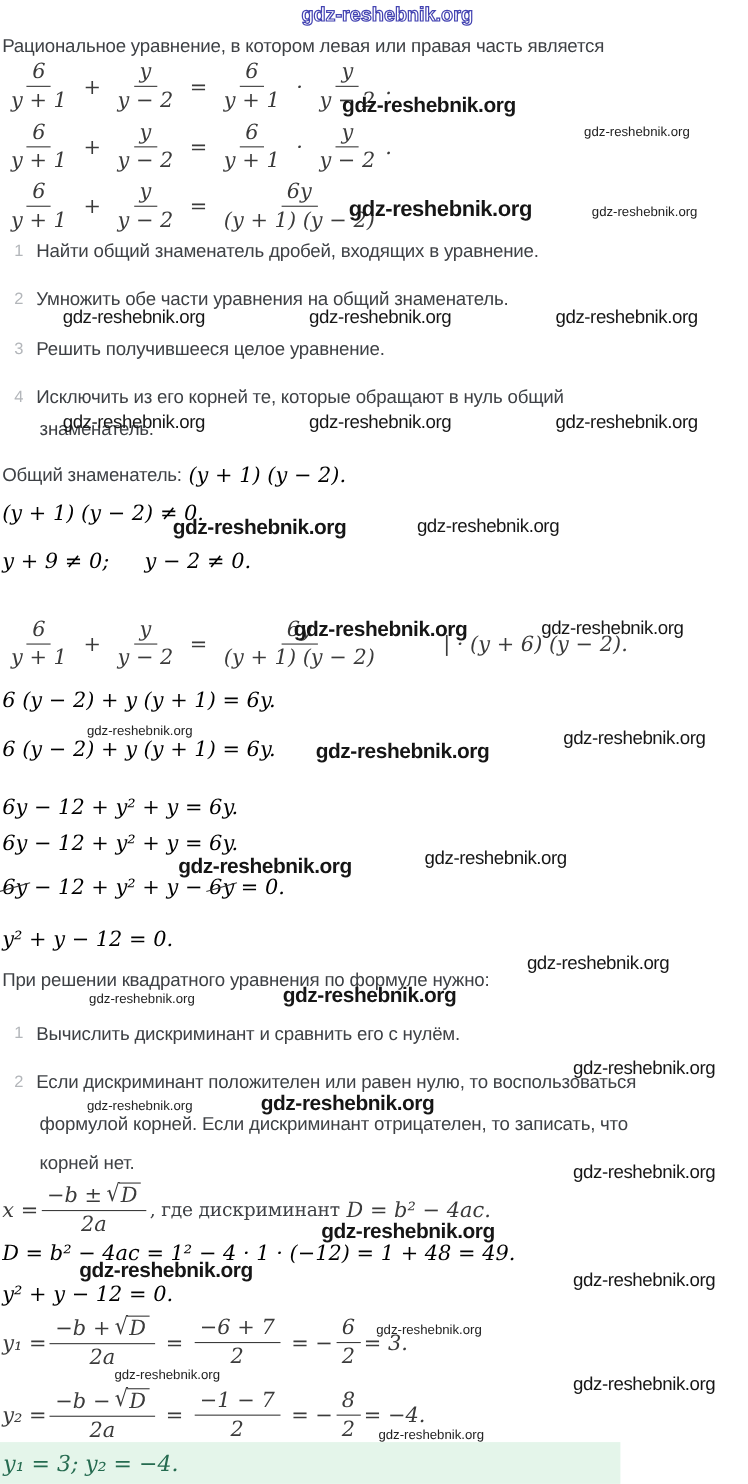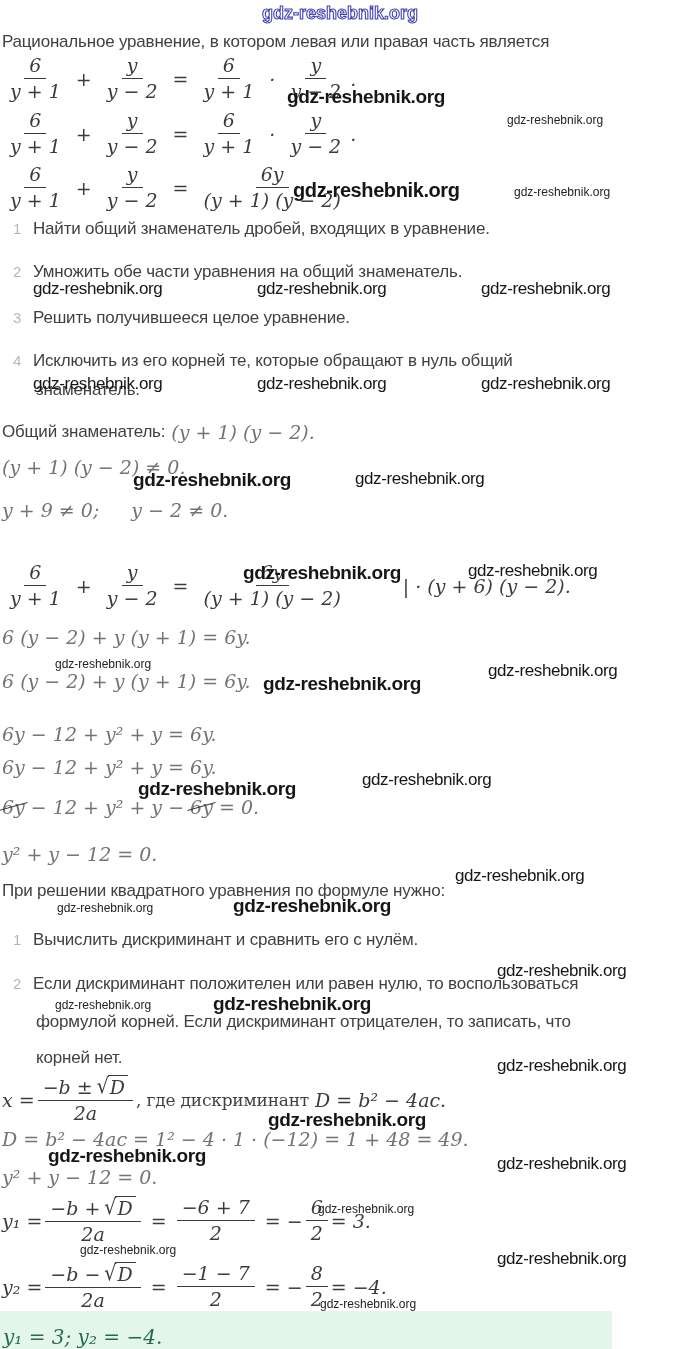--- a/index.html
+++ b/index.html
@@ -3,48 +3,48 @@
 <meta charset="utf-8">
 <style>
   html,body{margin:0;padding:0;background:#ffffff;}
   .page{position:relative;width:680px;height:1349px;background:#fff;overflow:hidden;
         font-family:"Liberation Sans",sans-serif;}
   .block{position:absolute;left:2px;}
   .txt{font-size:17px;color:#3e4145;letter-spacing:-0.2px;white-space:nowrap;}
   
   .math{font-family:"DejaVu Serif",serif;font-style:italic;font-size:19px;color:#3b3b3b;
         display:flex;align-items:center;white-space:nowrap;}
-  .mline{font-family:"DejaVu Serif",serif;font-style:italic;font-size:19px;color:#737373;white-space:nowrap;}
+  .mline{font-family:"DejaVu Serif",serif;font-style:italic;font-size:19px;color:#000000;white-space:nowrap;}
   .frac{display:inline-flex;flex-direction:column;align-items:center;margin:0 3px;line-height:1.12;}
   .frac .num{padding:0 5px 2px;border-bottom:1.6px solid #3b3b3b;display:inline-flex;align-items:flex-end;}
   .frac .den{padding:2px 5px 0;}
   .op{margin:0 7px;}
   .end{margin-left:1px;}
   .sqrt{display:inline-flex;margin-left:4px;}
   .sqrt .sign{margin-right:-1px;transform:scaleY(1.12);}
   .sqrt .rad{border-top:1.6px solid #3b3b3b;padding:1px 3px 0 2px;}
   .cancel{position:relative;display:inline-block;}
   .cancel::after{content:"";position:absolute;left:-3px;right:-3px;top:46%;height:0;
                  border-top:1.6px solid #3b3b3b;transform:rotate(-16deg);}
   .pipe{margin-left:54px;}
   
   .li{display:flex;align-items:flex-start;font-size:17px;color:#3e4145;letter-spacing:-0.2px;white-space:nowrap;}
   .li .n{color:#b3b6ba;min-width:14px;text-align:center;margin-right:9px;font-size:15px;padding-top:1px;}
   
-  .wm{position:absolute;font-family:"Liberation Sans",sans-serif;color:#161616;white-space:nowrap;z-index:5;}
+  .wm{position:absolute;font-family:"Liberation Sans",sans-serif;color:#161616;white-space:nowrap;z-index:5;margin-left:24px;}
   .wm.sm{font-size:12px;color:#222;}
   .wm.md{font-size:17px;font-weight:500;letter-spacing:-0.4px;}
   .wm.lg{font-size:19px;font-weight:600;letter-spacing:-0.4px;}
   .wm.xl{font-size:20px;font-weight:700;letter-spacing:-0.4px;}
   .wm.top{font-size:18px;font-weight:700;color:#5050bb;letter-spacing:0;}
   @supports (-webkit-text-stroke: 1px black){
     .wm.top{color:#ffffff;-webkit-text-stroke:1.1px #4343b2;}
   }
   
-  .answer{left:0;width:612px;height:38px;display:flex;align-items:flex-end;padding-left:3px;box-sizing:border-box;}
+  .answer{left:0;width:564px;height:38px;display:flex;align-items:center;padding-left:3px;box-sizing:border-box;}
   .answer .mline{font-size:20px;}
 </style>
 </head>
 <body>
 
 <div class="page">
 
   <div id="wm-layer">
       <div class="wm top" style="top: 3px; left: 0px; right: 0px; text-align: center;">gdz-reshebnik.org</div>
       <div class="wm lg" style="top: 86px; left: 287px;">gdz-reshebnik.org</div>

